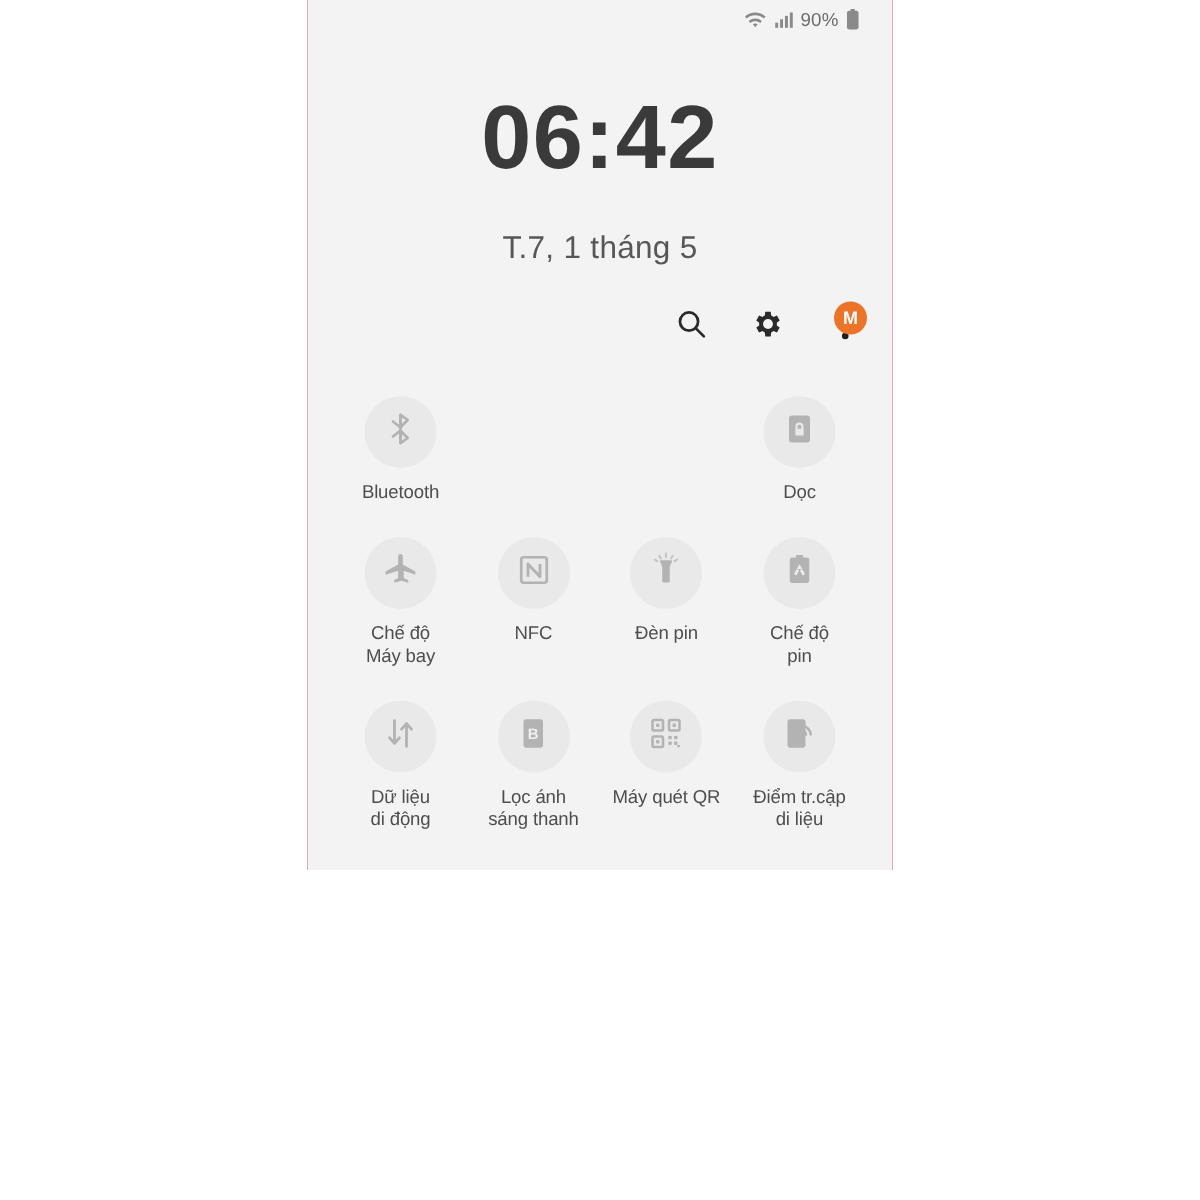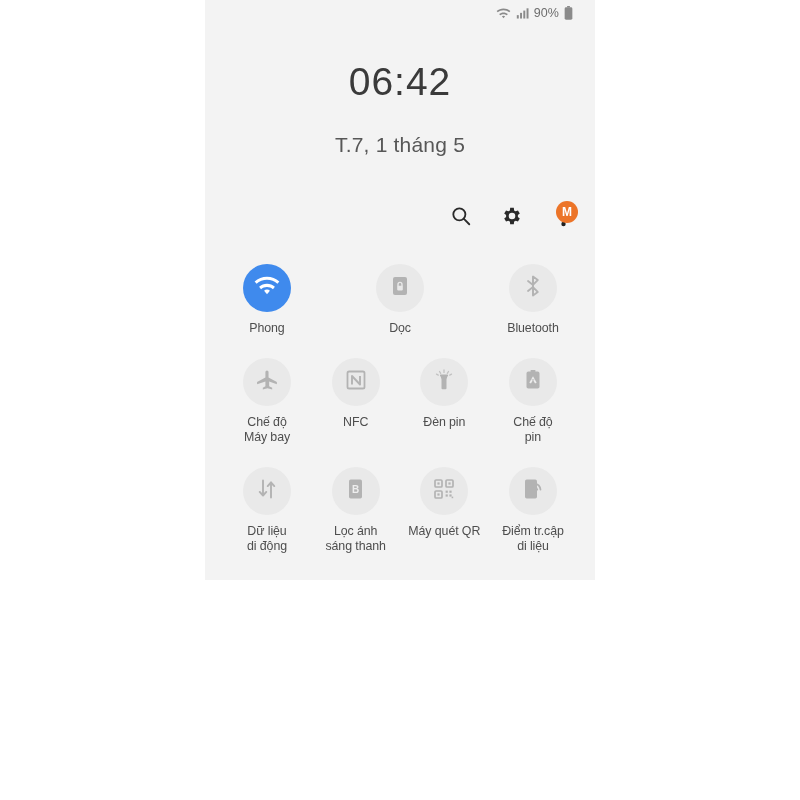--- a/index.html
+++ b/index.html
@@ -65,22 +65,22 @@
 
   
   .clock-wrap {
     position: absolute;
     left: 0;
     top: 62px;
     width: 390px;
     text-align: center;
   }
   .clock-time {
-    font-size: 39px;
-    font-weight: 400;
+    font-size: 60px;
+    font-weight: 700;
     color: #3a3a3a;
     letter-spacing: 1px;
     line-height: 1.0;
     font-family: "Liberation Sans", sans-serif;
   }
   .clock-date {
     margin-top: 32px;
     font-size: 21px;
     font-weight: 400;
     color: #575757;
@@ -347,57 +347,45 @@
               <circle cx="2.5" cy="19" r="2.2" fill="#1f1f1f"></circle>
             </svg>
           </span>
           <span class="badge-m">M</span>
         </div>
       </div>
 
       <div class="tiles">
 
         <div class="tile-row">
-          <div class="tile on">
-            <div class="tile-circle">
-              <span>
-                <svg width="26" height="22" viewBox="0 0 24 20">
-                  <path d="M12 17.6l2.7-3.3c-1.5-1.3-3.9-1.3-5.4 0L12 17.6z" fill="#ffffff"></path>
-                  <path d="M12 10.9c2.1 0 4 .7 5.5 2l1.8-2.2c-2-1.7-4.6-2.7-7.3-2.7s-5.3 1-7.3 2.7l1.8 2.2c1.5-1.3 3.4-2 5.5-2z" fill="#ffffff"></path>
-                  <path d="M12 4.3c3.6 0 7 1.4 9.6 3.7l1.8-2.2C20.3 3 16.3 1.4 12 1.4S3.7 3 .6 5.8l1.8 2.2C5 5.7 8.4 4.3 12 4.3z" fill="#ffffff"></path>
-                </svg>
-              </span>
-            </div>
-            <div class="tile-label">Phong</div>
-          </div>
-
+
+
+          <div class="tile">
+            <div class="tile-circle">
+              <span>
+                <svg width="24" height="24" viewBox="0 0 24 24">
+                  <path d="M12 2.5v8.3L16.8 6 12 2.5zm0 10.7v8.3L16.8 18 12 13.2zM12 11l-5-4M12 13l-5 4" fill="none" stroke="#b3b3b3" stroke-width="1.8" stroke-linejoin="round" stroke-linecap="round"></path>
+                  <path d="M12 2.5v19" stroke="#b3b3b3" stroke-width="1.8"></path>
+                </svg>
+              </span>
+            </div>
+            <div class="tile-label">Bluetooth</div>
+          </div>
 
           <div class="tile">
             <div class="tile-circle">
               <span>
                 <svg width="22" height="24" viewBox="0 0 20 24">
                   <rect x="3" y="3" width="14" height="18" rx="2" fill="#b3b3b3"></rect>
                   <path d="M8 12v-1.6a2 2 0 014 0V12" fill="none" stroke="#e9e9e9" stroke-width="1.4"></path>
                   <rect x="7.2" y="11.8" width="5.6" height="4.6" rx="0.8" fill="#e9e9e9"></rect>
                 </svg>
               </span>
             </div>
             <div class="tile-label">Dọc</div>
-          </div>
-
-          <div class="tile">
-            <div class="tile-circle">
-              <span>
-                <svg width="24" height="24" viewBox="0 0 24 24">
-                  <path d="M12 2.5v8.3L16.8 6 12 2.5zm0 10.7v8.3L16.8 18 12 13.2zM12 11l-5-4M12 13l-5 4" fill="none" stroke="#b3b3b3" stroke-width="1.8" stroke-linejoin="round" stroke-linecap="round"></path>
-                  <path d="M12 2.5v19" stroke="#b3b3b3" stroke-width="1.8"></path>
-                </svg>
-              </span>
-            </div>
-            <div class="tile-label">Bluetooth</div>
           </div>
         </div>
 
         <div class="tile-row">
           <div class="tile">
             <div class="tile-circle">
               <span>
                 <svg width="25" height="25" viewBox="0 0 24 24">
                   <path d="M21 15.5v-2l-8-4.5V3.8a1.5 1.5 0 00-3 0V9l-8 4.5v2l8-2.5v4.6L7.5 19v1.6l4.5-1.2 4.5 1.2V19L13.6 17.6V13l7.4 2.5z" fill="#b3b3b3"></path>
                 </svg>

